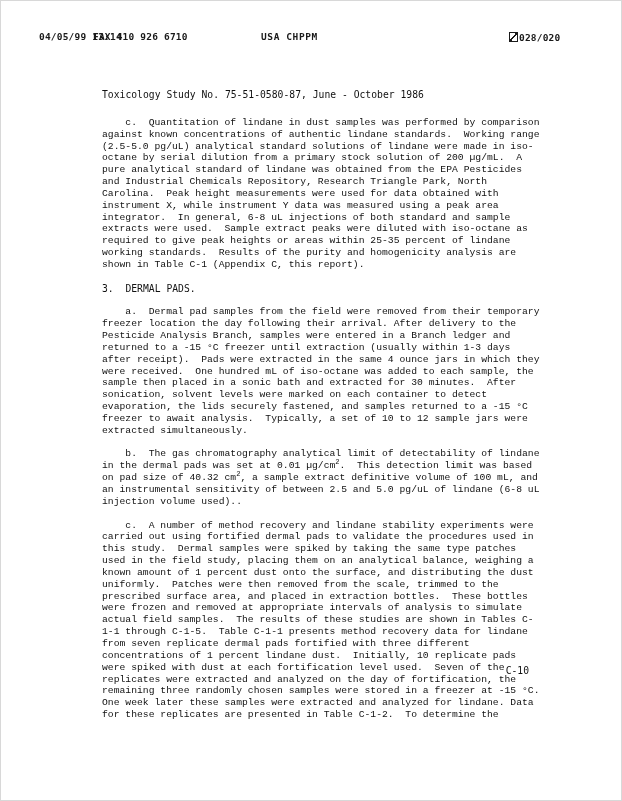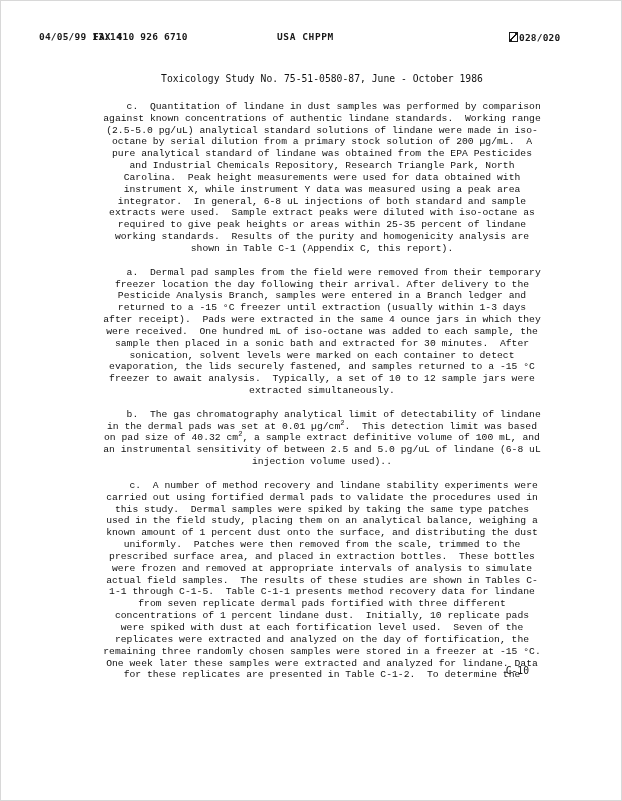--- a/index.html
+++ b/index.html
@@ -36,21 +36,21 @@
     left: 38px;
     top: 0;
   }
   .fax-line {
     position: absolute;
     left: 92px;
     top: 0;
   }
   .fax-org {
     position: absolute;
-    left: 276px;
+    left: 260px;
     top: 0;
     letter-spacing: 0.6px;
   }
   .fax-count {
     position: absolute;
     left: 508px;
     top: 0;
   }
   .fax-count .box-glyph {
     display: inline-block;
@@ -59,27 +59,26 @@
     border: 1.5px solid #1a1a1a;
     position: relative;
     top: 1px;
     margin-right: 1px;
     background:
       linear-gradient(to bottom right, transparent 42%, #1a1a1a 42%, #1a1a1a 58%, transparent 58%);
   }
   .doc-body {
     position: absolute;
     left: 101px;
-    top: 72px;
+    top: 88px;
     width: 440px;
     font-size: 9.7px;
     line-height: 11.85px;
     color: #111111;
     letter-spacing: 0.02px;
-    text-align: center;
   }
   .doc-title {
     margin: 0 0 16px 0;
     white-space: pre;
   }
   p.para {
     margin: 0 0 11.85px 0;
     white-space: pre-wrap;
     font-family: Liberation Mono, monospace;
   }
@@ -116,20 +115,21 @@
     <span class="fax-line">FAX 410 926 6710</span>
     <span class="fax-org">USA CHPPM</span>
     <span class="fax-count"><span class="box-glyph"></span><span>028/020</span></span>
   </div>
 
   <div class="doc-body">
     <p class="doc-title">Toxicology Study No. 75-51-0580-87, June - October 1986</p>
 
     <p class="para">    c.  Quantitation of lindane in dust samples was performed by comparison against known concentrations of authentic lindane standards.  Working range (2.5-5.0 pg/uL) analytical standard solutions of lindane were made in iso-octane by serial dilution from a primary stock solution of 200 µg/mL.  A pure analytical standard of lindane was obtained from the EPA Pesticides and Industrial Chemicals Repository, Research Triangle Park, North Carolina.  Peak height measurements were used for data obtained with instrument X, while instrument Y data was measured using a peak area integrator.  In general, 6-8 uL injections of both standard and sample extracts were used.  Sample extract peaks were diluted with iso-octane as required to give peak heights or areas within 25-35 percent of lindane working standards.  Results of the purity and homogenicity analysis are shown in Table C-1 (Appendix C, this report).</p>
 
+    <p class="section-head">3.  DERMAL PADS.</p>
 
     <p class="para">    a.  Dermal pad samples from the field were removed from their temporary freezer location the day following their arrival. After delivery to the Pesticide Analysis Branch, samples were entered in a Branch ledger and returned to a -15 °C freezer until extraction (usually within 1-3 days after receipt).  Pads were extracted in the same 4 ounce jars in which they were received.  One hundred mL of iso-octane was added to each sample, the sample then placed in a sonic bath and extracted for 30 minutes.  After sonication, solvent levels were marked on each container to detect evaporation, the lids securely fastened, and samples returned to a -15 °C freezer to await analysis.  Typically, a set of 10 to 12 sample jars were extracted simultaneously.</p>
 
     <p class="para"><span>    b.  The gas chromatography analytical limit of detectability of lindane in the dermal pads was set at 0.01 µg/cm</span><sup>2</sup><span>.  This detection limit was based on pad size of 40.32 cm</span><sup>2</sup><span>, a sample extract definitive volume of 100 mL, and an instrumental sensitivity of between 2.5 and 5.0 pg/uL of lindane (6-8 uL injection volume used)..</span></p>
 
     <p class="para">    c.  A number of method recovery and lindane stability experiments were carried out using fortified dermal pads to validate the procedures used in this study.  Dermal samples were spiked by taking the same type patches used in the field study, placing them on an analytical balance, weighing a known amount of 1 percent dust onto the surface, and distributing the dust uniformly.  Patches were then removed from the scale, trimmed to the prescribed surface area, and placed in extraction bottles.  These bottles were frozen and removed at appropriate intervals of analysis to simulate actual field samples.  The results of these studies are shown in Tables C-1-1 through C-1-5.  Table C-1-1 presents method recovery data for lindane from seven replicate dermal pads fortified with three different concentrations of 1 percent lindane dust.  Initially, 10 replicate pads were spiked with dust at each fortification level used.  Seven of the replicates were extracted and analyzed on the day of fortification, the remaining three randomly chosen samples were stored in a freezer at -15 °C.  One week later these samples were extracted and analyzed for lindane. Data for these replicates are presented in Table C-1-2.  To determine the</p>
   </div>
 
   <div class="page-number">C-10</div>
 

